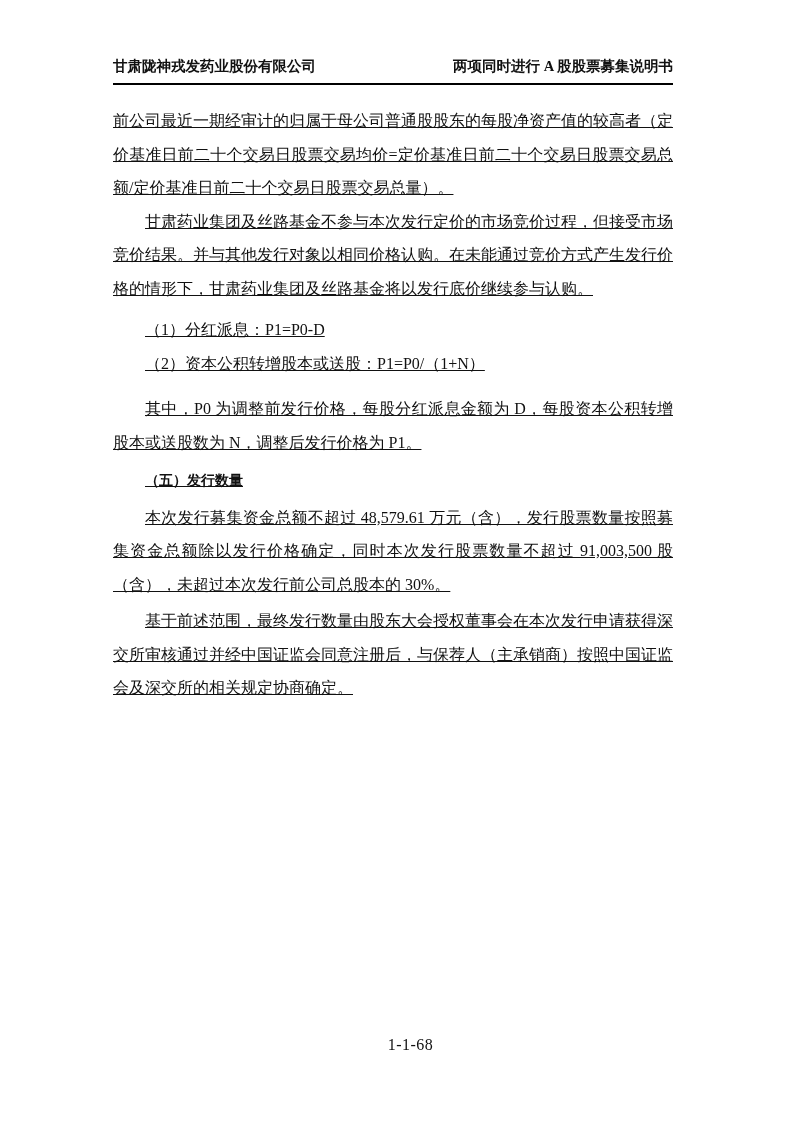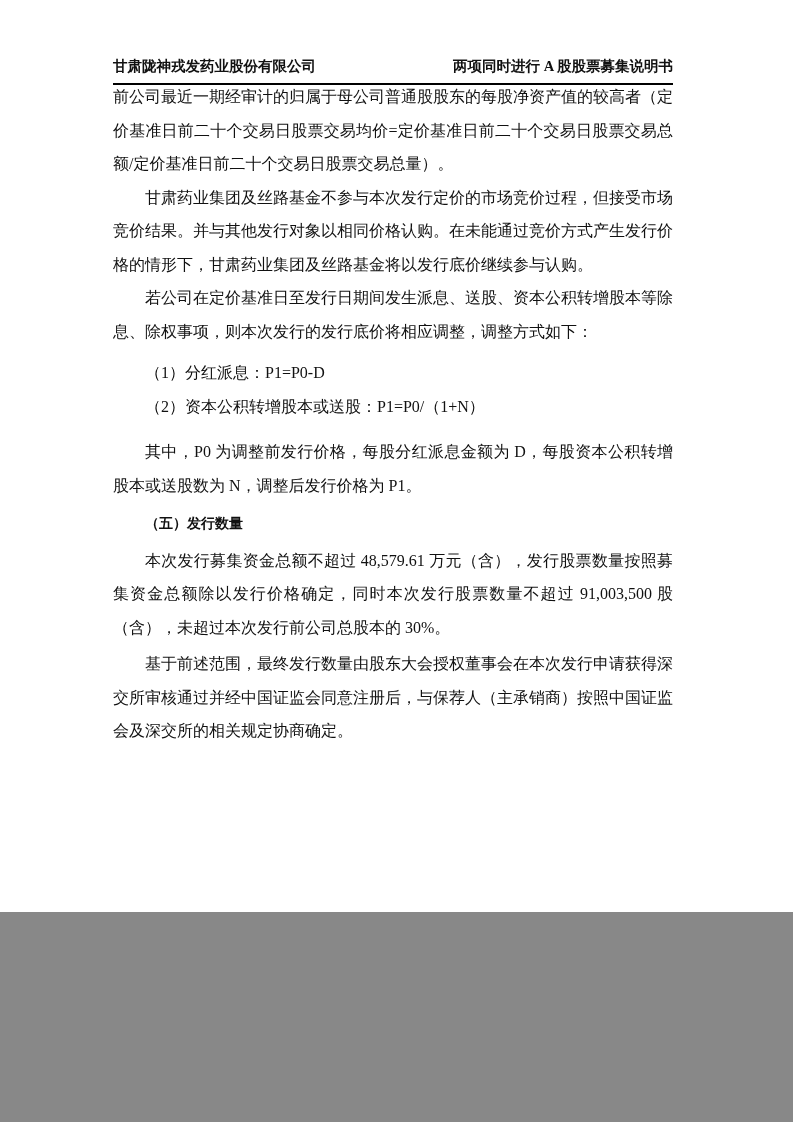--- a/index.html
+++ b/index.html
@@ -1,19 +1,19 @@
 <!DOCTYPE html>
 <html><head>
 <meta charset="utf-8">
 <style>
   html, body { margin: 0; padding: 0; background: #888; }
   .page {
     position: relative;
     width: 793px;
-    height: 912px;
+    height: 1122px;
     margin: 0 auto;
     background: #ffffff;
     color: #111111;
     font-family: "Liberation Serif", "DejaVu Serif", serif;
     overflow: hidden;
   }
   .header {
     position: absolute;
     top: 57px;
     left: 113px;
@@ -22,26 +22,27 @@
     justify-content: space-between;
     align-items: flex-end;
     border-bottom: 2px solid #000;
     padding-bottom: 7px;
     font-size: 14.5px;
     font-weight: bold;
     white-space: nowrap;
   }
   .body-col {
     position: absolute;
-    top: 80px;
+    top: 104px;
     left: 113px;
     width: 560px;
     font-size: 16px;
     line-height: 33.5px;
     text-align: justify;
+    text-decoration: underline;
   }
   .body-col p { margin: 0; }
   .para.indent { text-indent: 32px; }
   .formula-group { margin: 8px 0; }
   .formula { text-indent: 32px; }
   .p-after-formulas { margin-top: 12px !important; }
   .heading {
     margin: 5px 0 3px 0 !important;
     text-indent: 32px;
     font-weight: bold;
@@ -65,21 +66,20 @@
 <div class="page">
 
   <div class="header">
     <span>甘肃陇神戎发药业股份有限公司</span>
     <span>两项同时进行 A 股股票募集说明书</span>
   </div>
 
   <div class="body-col">
     <p class="para no-indent">前公司最近一期经审计的归属于母公司普通股股东的每股净资产值的较高者（定价基准日前二十个交易日股票交易均价=定价基准日前二十个交易日股票交易总额/定价基准日前二十个交易日股票交易总量）。</p>
     <p class="para indent">甘肃药业集团及丝路基金不参与本次发行定价的市场竞价过程，但接受市场竞价结果。并与其他发行对象以相同价格认购。在未能通过竞价方式产生发行价格的情形下，甘肃药业集团及丝路基金将以发行底价继续参与认购。</p>
-    <p class="para indent">若公司在定价基准日至发行日期间发生派息、送股、资本公积转增股本等除息、除权事项，则本次发行的发行底价将相应调整，调整方式如下：</p>
 
     <div class="formula-group">
       <p class="formula">（1）分红派息：P1=P0-D</p>
       <p class="formula">（2）资本公积转增股本或送股：P1=P0/（1+N）</p>
     </div>
 
     <p class="para indent p-after-formulas">其中，P0 为调整前发行价格，每股分红派息金额为 D，每股资本公积转增股本或送股数为 N，调整后发行价格为 P1。</p>
 
     <p class="heading">（五）发行数量</p>
 

